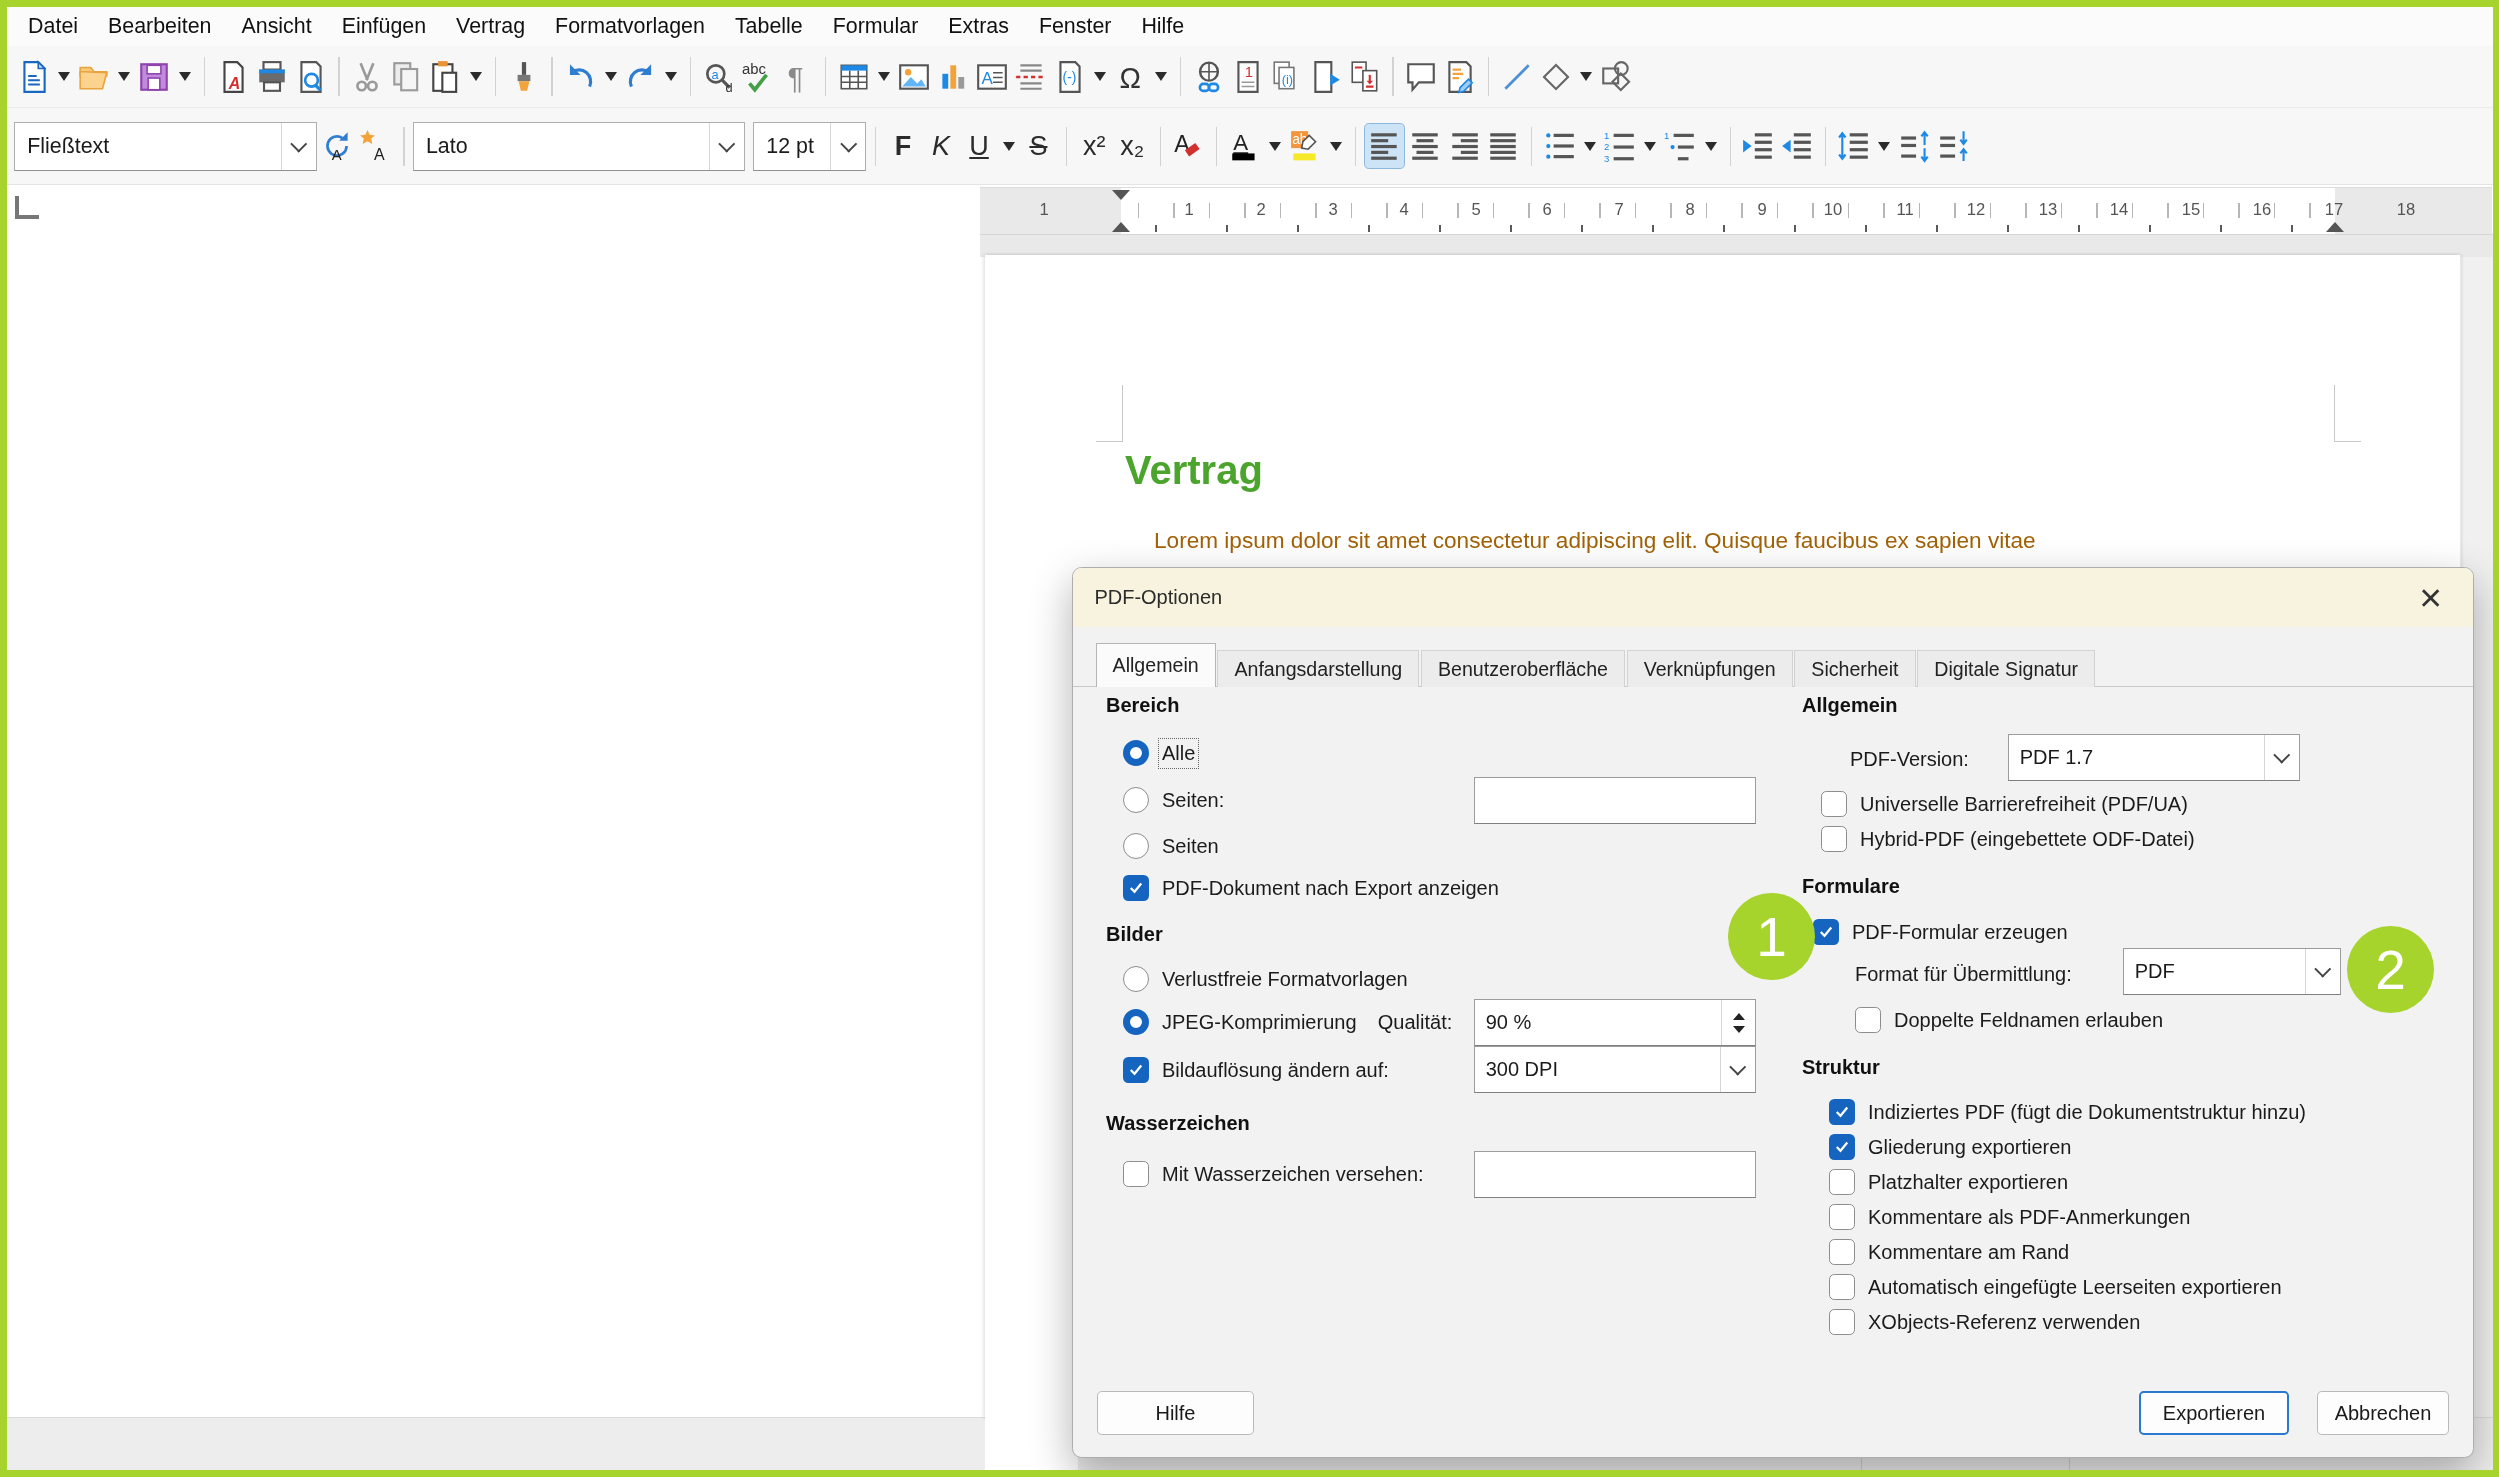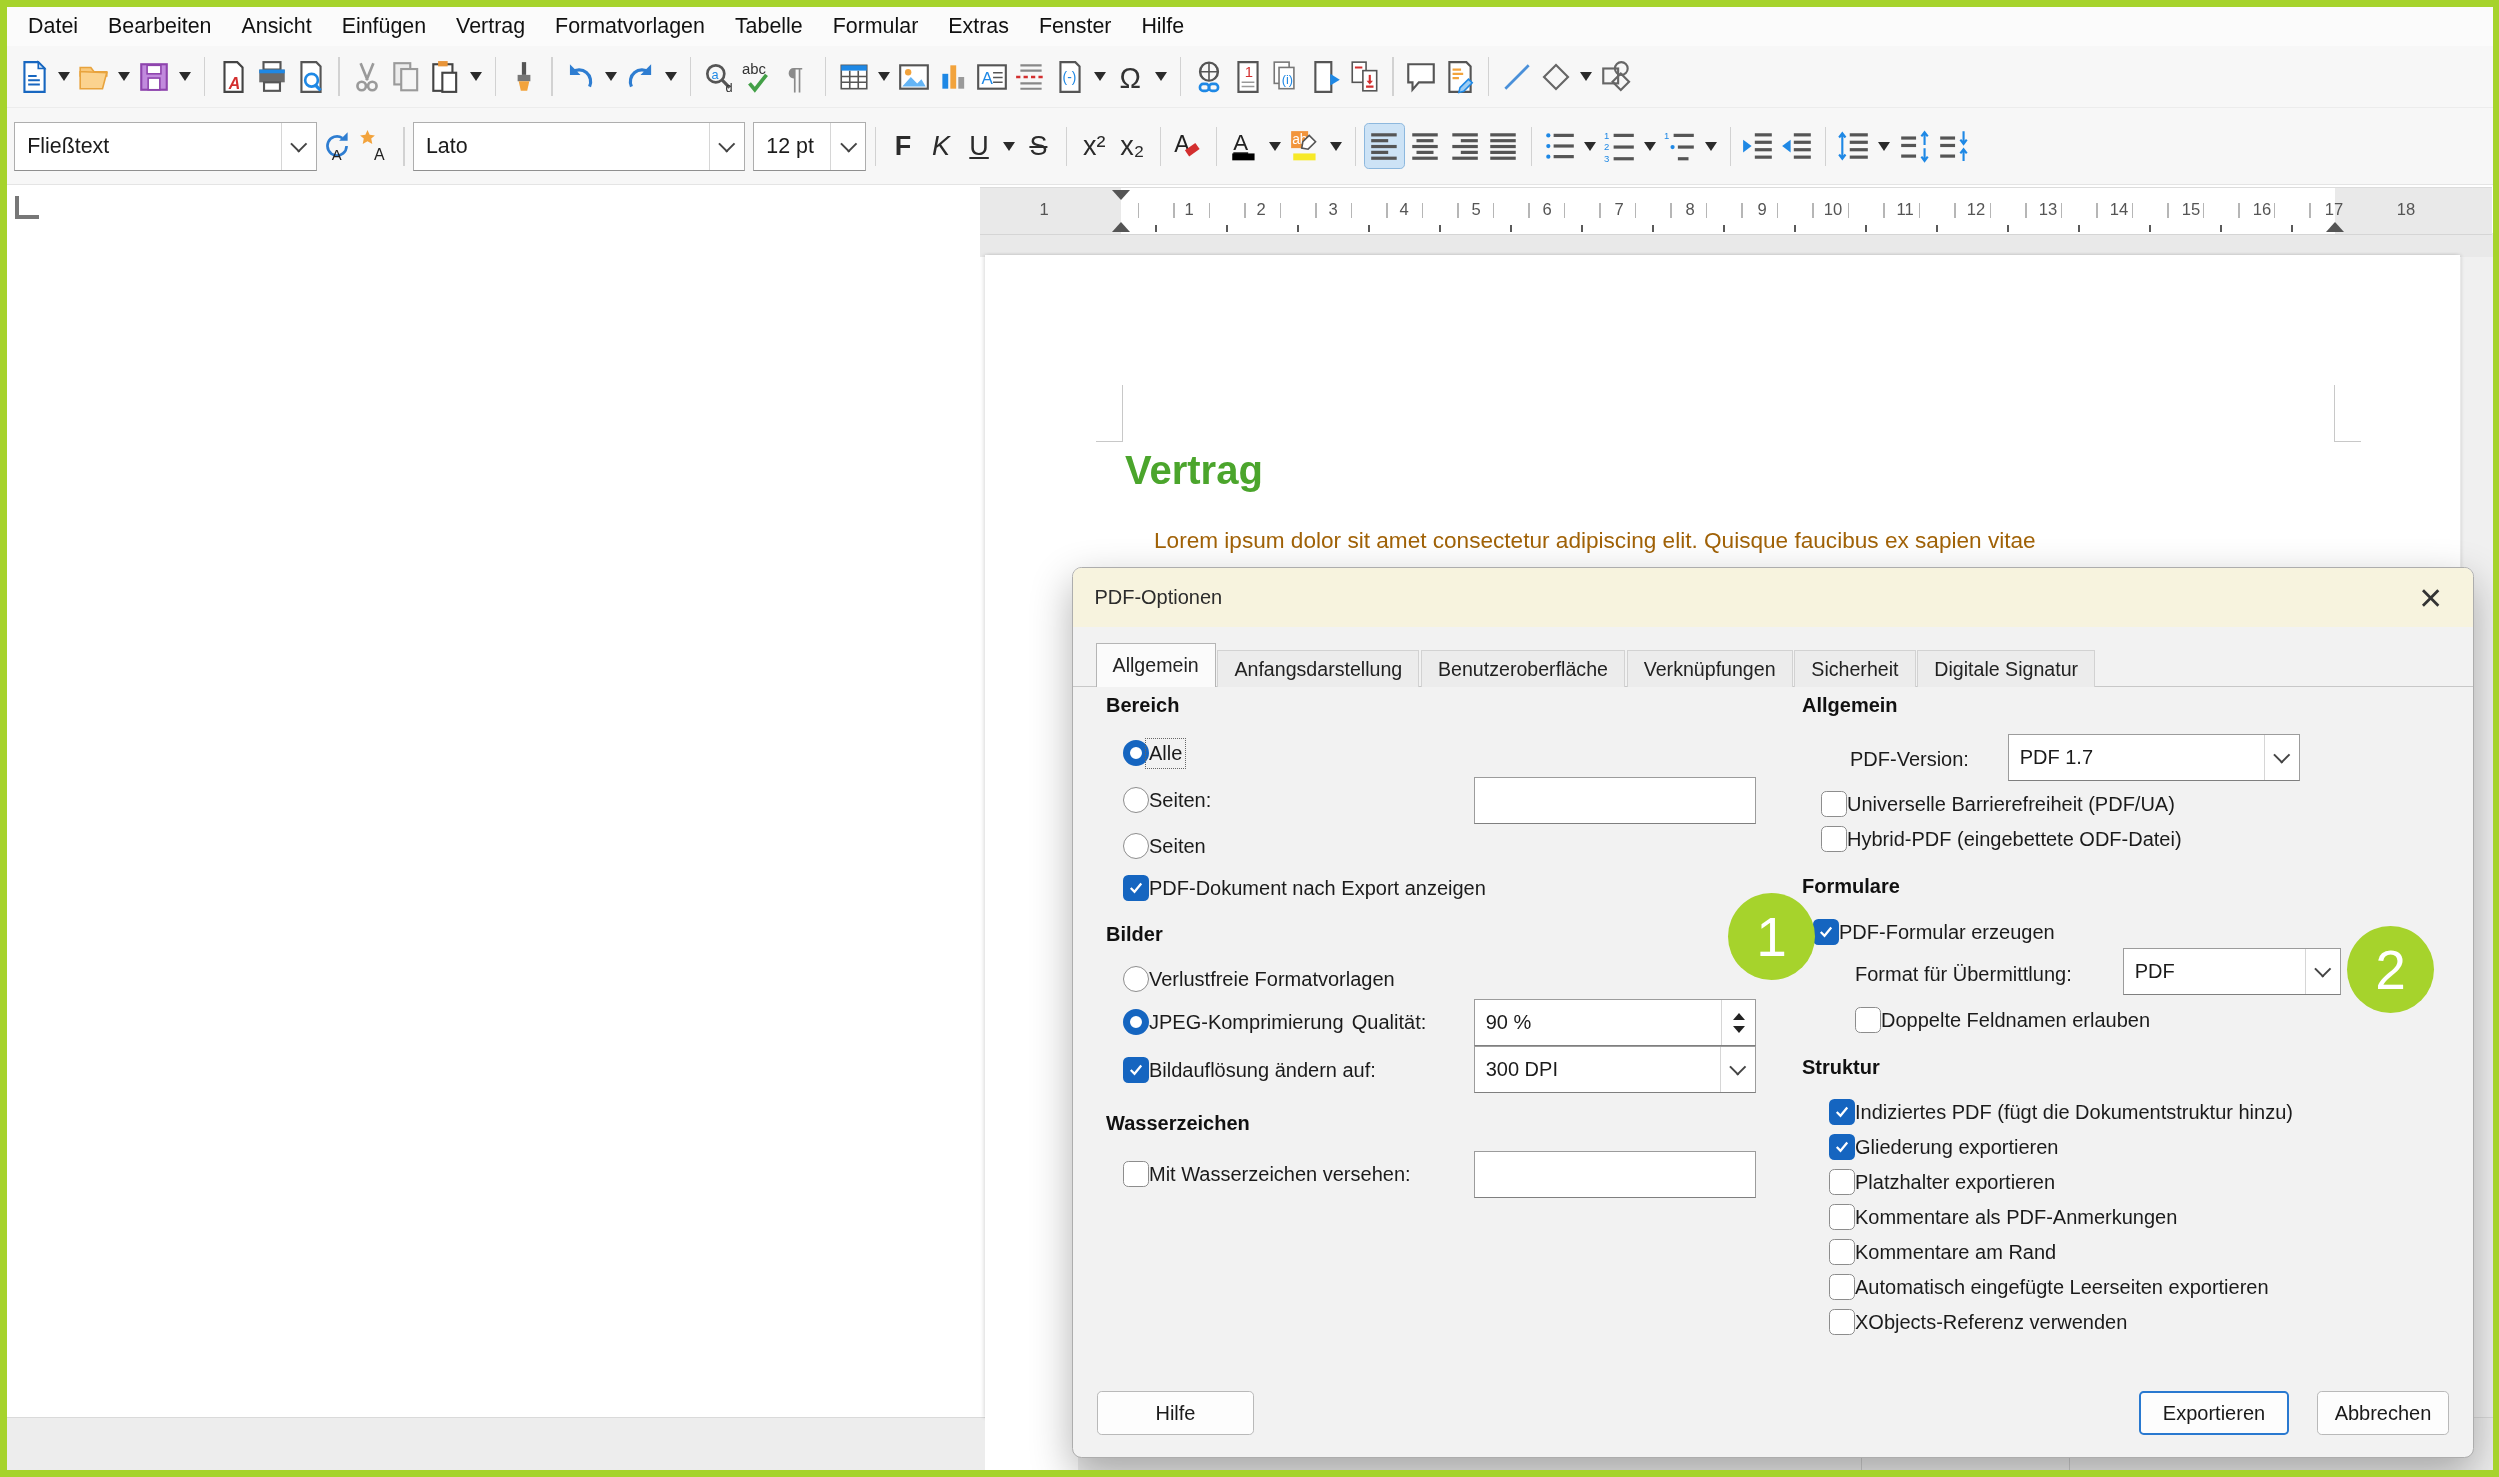--- a/index.html
+++ b/index.html
@@ -63,21 +63,21 @@
     border-radius:8.3px 8.3px 0 0;display:flex;align-items:center;padding:0 21.4px;box-sizing:border-box;}
   .dlg-title{font-size:20px;color:#2b2b2b;}
   .dlg-close{margin-left:auto;font-size:39px;font-weight:300;color:#333;line-height:1;
     width:42px;text-align:center;}
   .tabs{position:absolute;left:22.6px;top:75px;display:flex;align-items:flex-end;height:44px;z-index:2;}
   .tab{height:37px;display:flex;align-items:center;padding:0 16px;font-size:19.6px;color:#222;
     background:#ececec;border:1.2px solid #d2d2d2;border-bottom:none;margin-right:1.8px;box-sizing:border-box;}
   .tab.active{height:44px;background:#fbfbfb;border-color:#b5b5b5;}
   .tabline{position:absolute;left:0;right:0;top:118px;height:1.2px;background:#c8c8c8;}
   .shead{position:absolute;font-weight:700;color:#111;}
-  .row{position:absolute;display:flex;align-items:center;height:30px;}
+  .row{position:absolute;display:flex;align-items:center;gap:13px;height:30px;}
   .cb{width:26px;height:26px;border-radius:5.3px;box-sizing:border-box;flex:none;
     display:flex;align-items:center;justify-content:center;}
   .cb.checked{background:#1565C0;}
   .cb.unchecked{background:#fff;border:1.8px solid #8d8d8d;}
   .cb svg{width:18px;height:18px;}
   .rb{width:26px;height:26px;border-radius:50%;box-sizing:border-box;background:#fff;flex:none;}
   .rb.selected{border:7.7px solid #1565C0;}
   .rb.unselected{border:1.8px solid #8d8d8d;}
   .focus-dotted{outline:1.8px dotted #666;outline-offset:3px;}
   .field{position:absolute;background:#fff;border:1.2px solid #9c9c9c;border-bottom:1.8px solid #7f7f7f;

